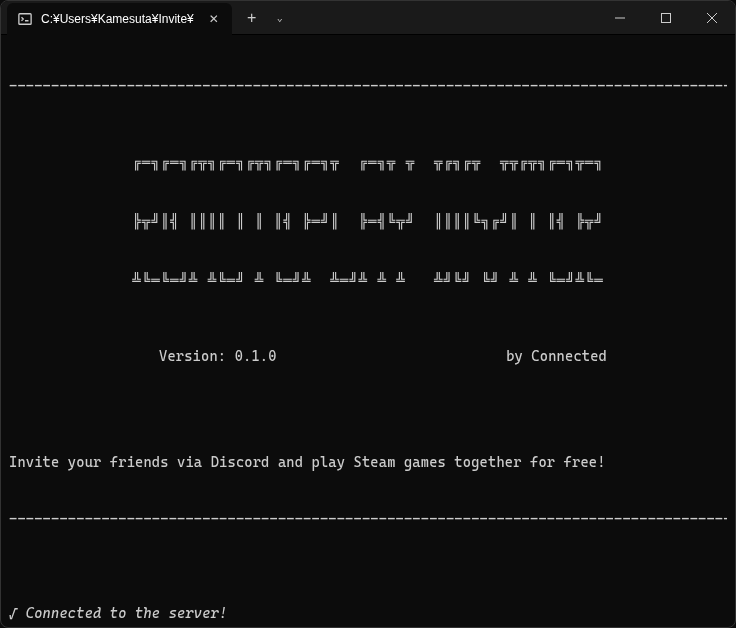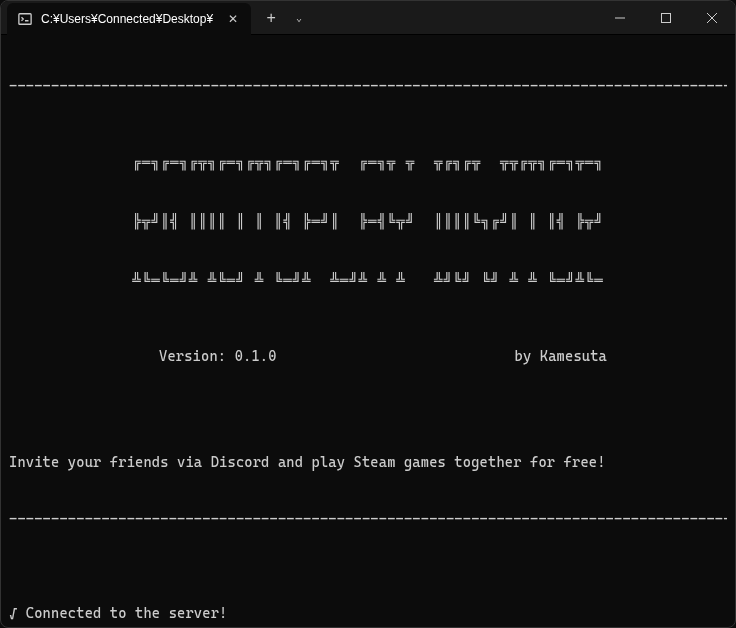--- a/index.html
+++ b/index.html
@@ -95,34 +95,34 @@
       color: #cccccc;
       margin: 2px 0;
     }
     .meta-row {
       display: flex;
       justify-content: space-between;
       padding: 0 120px 0 150px;
       gap: 41px;
     }
     .tagline { text-align: left; margin-top: 6px; }
-    .status-line { margin-top: 18px; }
+    .status-line { margin-top: 18px; font-style: italic; }
   </style>
 </head>
 <body>
 
 <div class="titlebar">
   <div class="tab">
     <span class="tab-icon">
       <svg viewBox="0 0 16 16" fill="none" stroke="#ccc" stroke-width="1.5">
         <rect x="1" y="2" width="14" height="12" rx="1"></rect>
         <path d="M4 6l2 2-2 2M8 10h4"></path>
       </svg>
     </span>
-    <span>C:¥Users¥Connected¥Desktop¥</span>
+    <span>C:¥Users¥Kamesuta¥Invite¥</span>
     <span class="tab-close">✕</span>
   </div>
   <div class="new-tab">+</div>
   <div class="tab-dropdown">⌄</div>
   <div class="window-controls">
     <div class="wc-btn">
       <svg viewBox="0 0 10 10">
           <line x1="0" y1="5" x2="10" y2="5" stroke="#ccc" stroke-width="1"></line>
         </svg>
     </div>
@@ -142,21 +142,21 @@
 
 <div class="terminal">
   <div class="divider">-----------------------------------------------------------------------------------------</div>
 
   <div class="ascii-title">╔═╗╔═╗╔╦╗╔═╗╔╦╗╔═╗╔═╗╦  ╔═╗╦ ╦  ╦╔╗╔╦  ╦╦╔╦╗╔═╗╦═╗</div>
   <div class="ascii-title">╠╦╝║╣ ║║║║ ║ ║ ║╣ ╠═╝║  ╠═╣╚╦╝  ║║║║╚╗╔╝║ ║ ║╣ ╠╦╝</div>
   <div class="ascii-title">╩╚═╚═╝╩ ╩╚═╝ ╩ ╚═╝╩  ╩═╝╩ ╩ ╩   ╩╝╚╝ ╚╝ ╩ ╩ ╚═╝╩╚═</div>
 
   <div class="meta-row">
     <span>Version: 0.1.0</span>
-    <span>by Kamesuta</span>
+    <span>by Connected</span>
   </div>
   <div style="height:6px"></div>
   <div class="tagline">Invite your friends via Discord and play Steam games together for free!</div>
   <div class="divider">-----------------------------------------------------------------------------------------</div>
 
   <div class="status-line">√ Connected to the server!</div>
 
   
 
   

